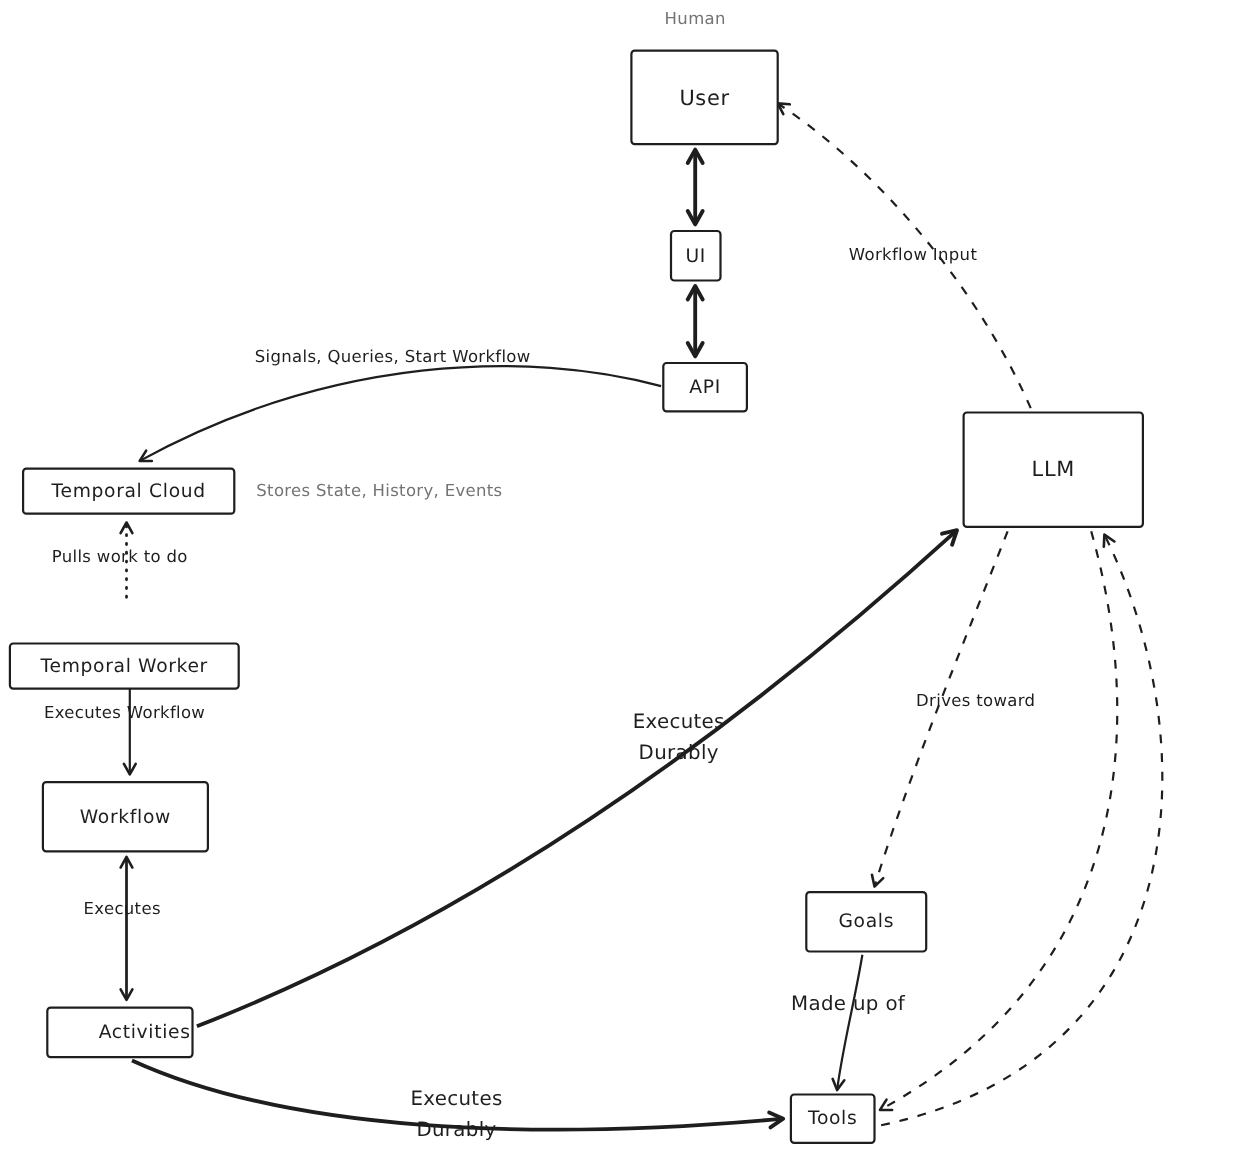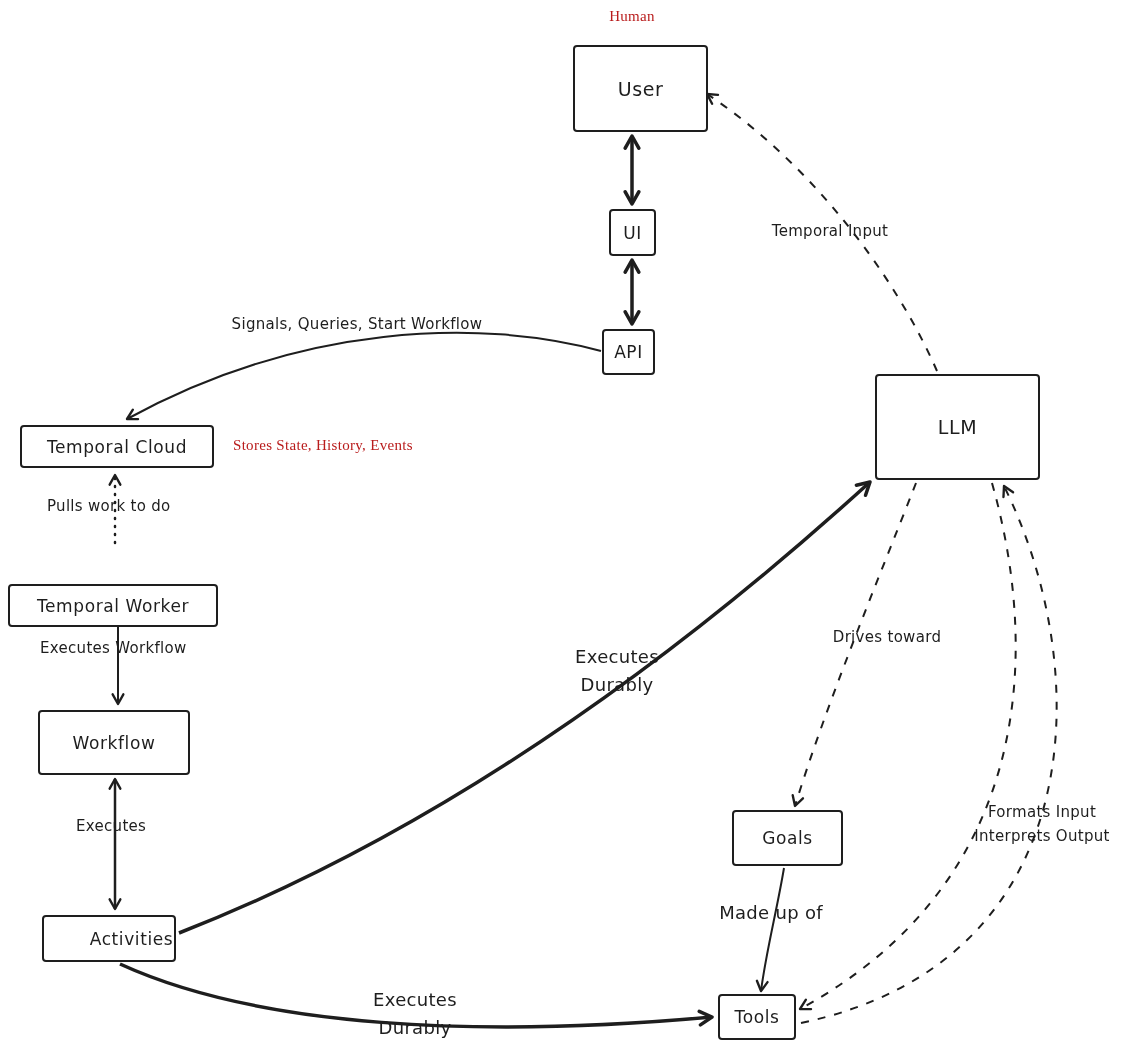--- a/index.html
+++ b/index.html
@@ -9,21 +9,21 @@
   .edges { position:absolute; left:0; top:0; z-index:1; }
   .node {
     position:absolute; background:#ffffff; border:2px solid #1e1e1e; border-radius:4px;
     display:flex; align-items:center; justify-content:center;
     font-size:17px; letter-spacing:0.6px; z-index:2;
   }
   .node.big-label { font-size:19px; }
   .lbl { position:absolute; font-size:15px; white-space:nowrap; z-index:3; letter-spacing:0.3px; }
   .lbl.center { transform:translateX(-50%); text-align:center; }
   .lbl.big { font-size:18px; line-height:1.55; }
-  .blue { color:#b91c1c;font-family:Liberation Serif, serif; }
+  .blue { color:#737373; }
 </style>
 </head>
 <body>
 
 <div class="canvas">
 
   <svg class="edges" width="1137" height="1062" viewBox="0 0 1137 1062">
     <defs>
       <marker id="arr" viewBox="0 0 14 14" refX="11" refY="7" markerWidth="15" markerHeight="15" markerUnits="userSpaceOnUse" orient="auto-start-reverse">
         <path d="M2,2 L11,7 L2,12" fill="none" stroke="#1e1e1e" stroke-width="2.2" stroke-linecap="round" stroke-linejoin="round"></path>
@@ -61,21 +61,21 @@
   </svg>
 
   <div class="node big-label" style="left:573px; top:45px; width:135px; height:87px;">
     <span>User</span>
   </div>
 
   <div class="node" style="left:609px; top:209px; width:47px; height:47px;">
     <span>UI</span>
   </div>
 
-  <div class="node" style="left:602px; top:329px; width:53px; height:46px;">
+  <div class="node" style="left:602px; top:329px; width:78px; height:46px;">
     <span>API</span>
   </div>
 
   <div class="node" style="left:20px; top:425px; width:194px; height:43px;">
     <span>Temporal Cloud</span>
   </div>
 
   <div class="node" style="left:8px; top:548px; width:210px; height:43px;margin-top:36px;">
     <span>Temporal Worker</span>
   </div>
@@ -95,44 +95,40 @@
   <div class="node" style="left:732px; top:810px; width:111px; height:56px;">
     <span>Goals</span>
   </div>
 
   <div class="node" style="left:718px; top:994px; width:78px; height:46px;">
     <span>Tools</span>
   </div>
 
   <div class="lbl center blue" style="left:632px; top:8px;">Human</div>
 
-  <div class="lbl center" style="left:830px; top:222px;">Temporal Input</div>
+  <div class="lbl center" style="left:830px; top:222px;">Workflow Input</div>
 
   <div class="lbl center" style="left:357px; top:315px;">Signals, Queries, Start Workflow</div>
 
   <div class="lbl blue" style="left:233px; top:437px;">Stores State, History, Events</div>
 
   <div class="lbl" style="left:47px; top:497px;">Pulls work to do</div>
 
   <div class="lbl" style="left:40px; top:639px;">Executes Workflow</div>
 
   <div class="lbl" style="left:76px; top:817px;">Executes</div>
 
   <div class="lbl center big" style="left:617px; top:643px;">
     <div>Executes</div>
     <div>Durably</div>
   </div>
 
   <div class="lbl center" style="left:887px; top:628px;">Drives toward</div>
 
   <div class="lbl center big" style="left:771px; top:899px;">Made up of</div>
 
-  <div class="lbl center" style="left:1042px; top:800px; line-height:1.6;">
-    <div>Formats Input</div>
-    <div>Interprets Output</div>
-  </div>
 
   <div class="lbl center big" style="left:415px; top:986px;">
     <div>Executes</div>
     <div>Durably</div>
   </div>
 
 </div>
 
 </body></html>

